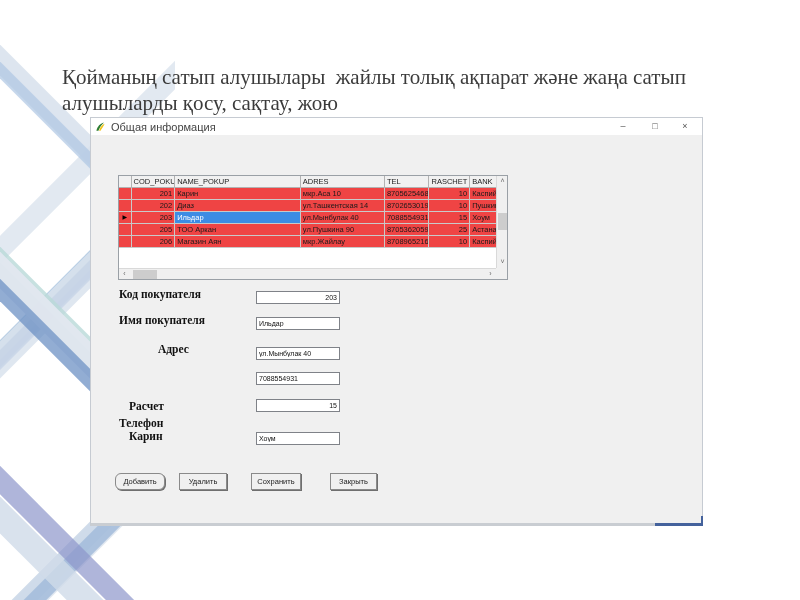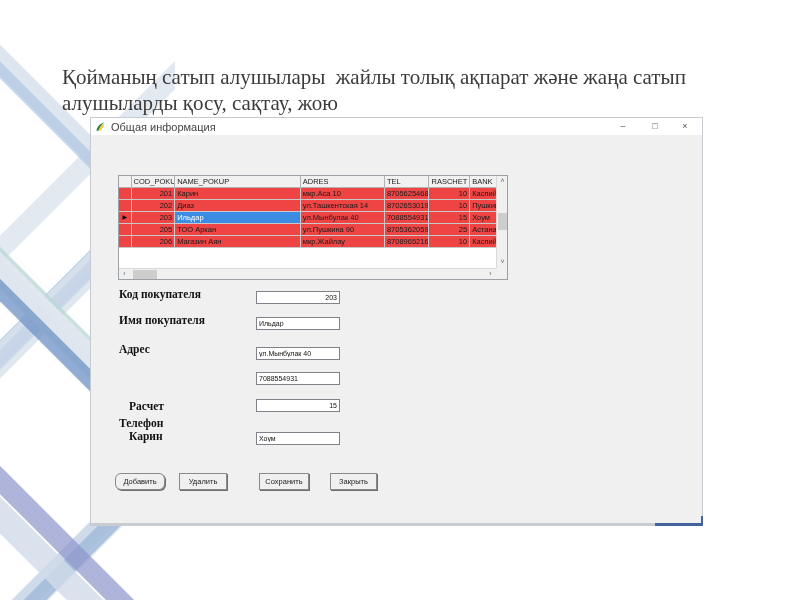--- a/index.html
+++ b/index.html
@@ -181,32 +181,32 @@
     </div>
     <div class="sb" id="sb-corner"></div>
   </div>
 
   <div class="flabel" style="top:170px;">Код покупателя</div>
   <input class="fedit num" style="top: 173px;" value="203">
 
   <div class="flabel" style="top:196px;">Имя покупателя</div>
   <input class="fedit" style="top: 199px;" value="Ильдар">
 
-  <div class="flabel" style="top:225px;">Адрес</div>
+  <div class="flabel" style="top:225px;margin-left:39px;">Адрес</div>
   <input class="fedit" style="top: 229px;" value="ул.Мынбулак 40">
 
   <div class="flabel" style="top:255px;margin-top:44px;">Телефон</div>
   <input class="fedit" style="top: 254px;" value="7088554931">
 
   <div class="flabel indent" style="top:282px;">Расчет</div>
   <input class="fedit num" style="top: 281px;" value="15">
 
   <div class="flabel indent" style="top:312px;">Карин</div>
   <input class="fedit" style="top: 314px;" value="Хоум">
 
   <div class="wbtn" style="left:24px;width:50px;border-radius:6px;">Добавить</div>
   <div class="wbtn" style="left:88px;width:48px;">Удалить</div>
-  <div class="wbtn" style="left:168px;width:50px;">Сохранить</div>
+  <div class="wbtn" style="left:160px;width:50px;">Сохранить</div>
   <div class="wbtn" style="left:239px;width:47px;">Закрыть</div>
 
   <div id="blue-corner"></div>
   <div id="blue-corner2"></div>
 </div>
 
 </body></html>

